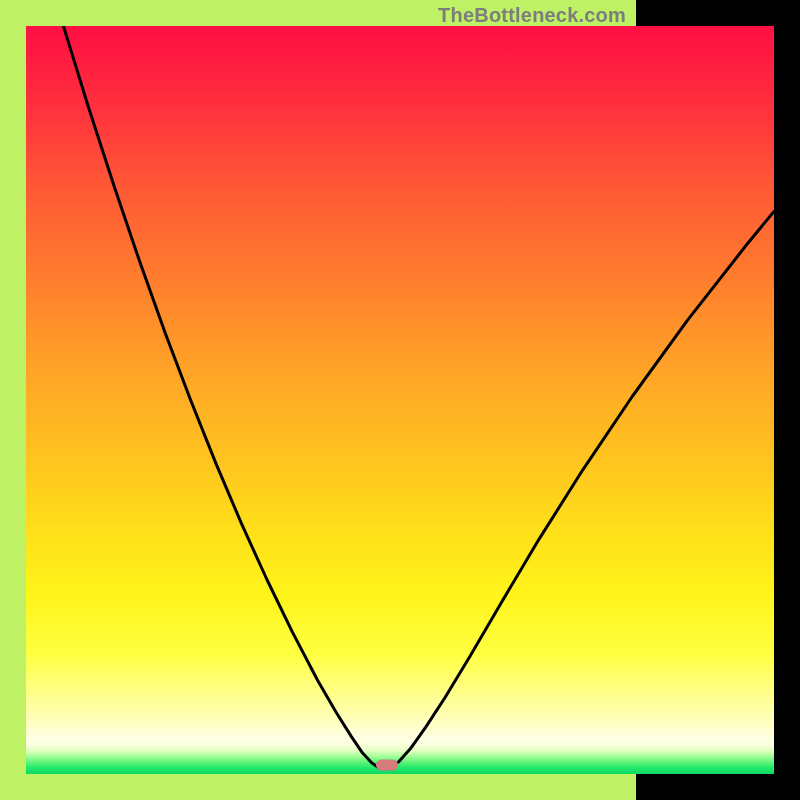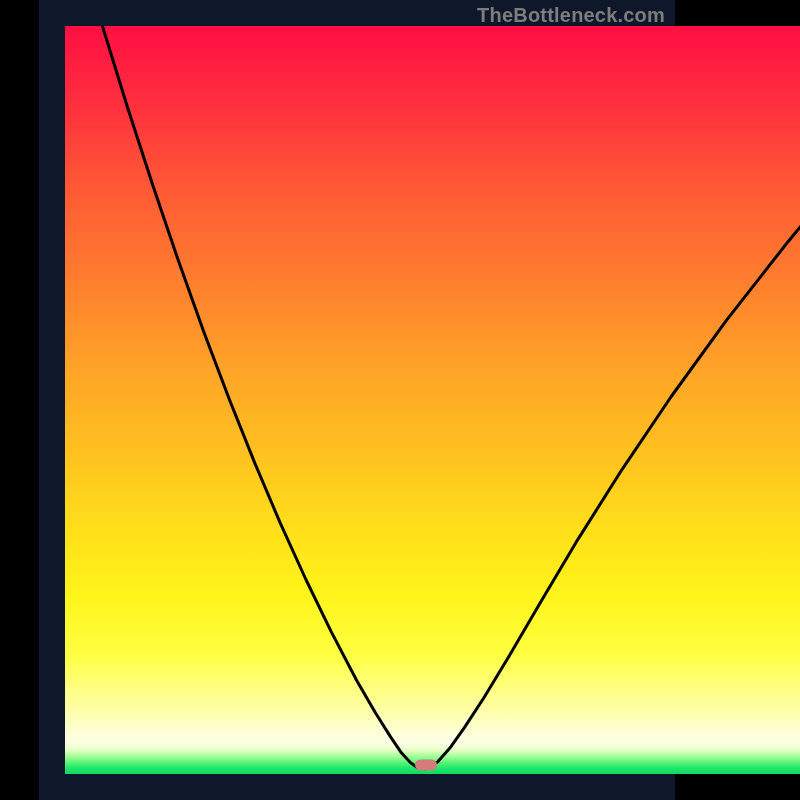--- a/index.html
+++ b/index.html
@@ -10,22 +10,21 @@
     background: #000;
     font-family: Arial, Helvetica, sans-serif;
     overflow: hidden;
   }
   .frame {
     position: absolute;
     left: 0;
     top: 0;
     width: 636px;
     height: 800px;
-    background: #0f172a;
-    margin-left: 39px;
+    background: #bef264;
   }
   .plot {
     position: absolute;
     left: 26px;
     top: 26px;
     width: 748px;
     height: 748px;
     
     background: linear-gradient(
       to bottom,

